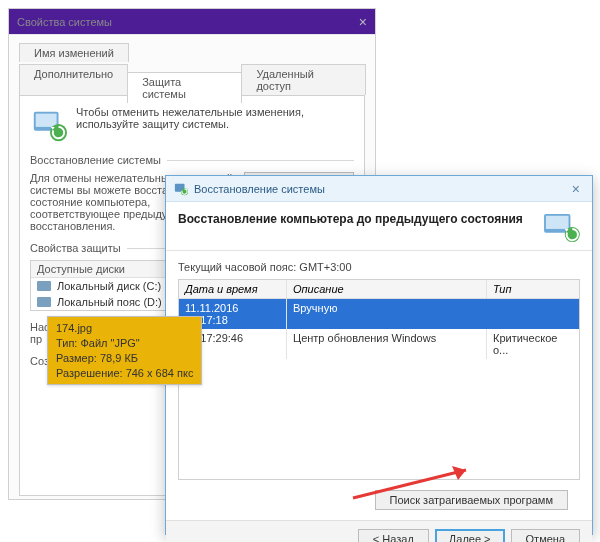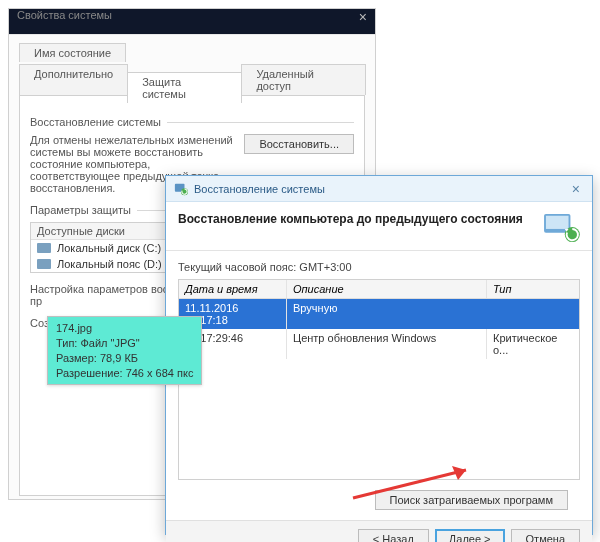--- a/index.html
+++ b/index.html
@@ -4,21 +4,21 @@
 <style>
   * { box-sizing: border-box; font-family: 'Segoe UI', Tahoma, sans-serif; }
   body { margin: 0; width: 600px; height: 542px; background: #fff; position: relative; overflow: hidden; font-size: 11px; }
 
   
   .win-back {
     position: absolute; left: 8px; top: 8px; width: 368px; height: 492px;
     border: 1px solid #d0d0d0; background: #f5f5f5;
   }
   .win-back .titlebar {
-    height: 26px; background: #0f172a; display: flex; padding: 0 8px;
+    height: 26px; background: #4c1d95; display: flex; align-items: center; padding: 0 8px;
     border-bottom: 1px solid #e8e8e8; color: #888;
   }
   .win-back .titlebar .title { flex: 1; font-size: 11px; }
   .win-back .titlebar .close { width: 30px; text-align: right; color: #bbb; font-size: 14px; }
   .win-back .body { padding: 6px 10px 10px 10px; background: #fbfbfb; height: calc(100% - 26px); }
 
   .tabs { display: flex; flex-wrap: wrap; border-bottom: 1px solid #d0d0d0; font-size: 11px; }
   .tabrow { display: flex; width: 100%; }
   .tab { padding: 3px 14px; border: 1px solid #d0d0d0; border-bottom: none; background: #f3f3f3; margin-right: -1px; margin-top: 2px; color: #555; }
   .tab.active { background: #fff; position: relative; z-index: 2; top: 8px; }
@@ -37,21 +37,21 @@
 
   .disklist { border: 1px solid #d0d0d0; background: #fff; margin-top: 4px; }
   .disklist .hdr { background: #f5f5f5; padding: 2px 6px; border-bottom: 1px solid #e0e0e0; font-size: 11px; color: #555; }
   .disklist .row { display: flex; align-items: center; gap: 6px; padding: 2px 6px; font-size: 11px; color: #333; }
   .drv { width: 14px; height: 10px; background: #7aa0bf; display: inline-block; border-radius: 1px; }
 
   .small { color: #555; font-size: 11px; margin-top: 10px; }
 
   
   .tooltip {
-    position: absolute; left: 47px; top: 316px; background: #5eead4; border: 1px solid #bfbfbf;
+    position: absolute; left: 47px; top: 316px; background: #eab308; border: 1px solid #bfbfbf;
     padding: 4px 8px; font-size: 11px; color: #333; line-height: 1.35; z-index: 30;
     box-shadow: 0 1px 3px rgba(0,0,0,.15);
   }
 
   
   .win-front {
     position: absolute; left: 165px; top: 175px; width: 428px; height: 360px;
     border: 1px solid #6da8d8; background: #fff; box-shadow: 0 4px 14px rgba(0,0,0,.25);
   }
   .win-front .titlebar {
@@ -92,41 +92,51 @@
 <body>
 
 <div class="win-back">
   <div class="titlebar">
     <span class="title">Свойства системы</span>
     <span class="close">×</span>
   </div>
   <div class="body">
     <div class="tabs">
       <div class="tabrow">
-        <div class="tab">Имя состояние</div>
+        <div class="tab">Имя изменений</div>
       </div>
       <div class="tabrow">
         <div class="tab">Дополнительно</div>
         <div class="tab active">Защита системы</div>
         <div class="tab">Удаленный доступ</div>
       </div>
     </div>
     <div class="tabpanel">
+      <div class="intro">
+        <svg class="shield-icon" viewBox="0 0 40 40">
+          <rect x="4" y="6" width="26" height="20" rx="2" fill="#6fa9d8"></rect>
+          <rect x="6" y="8" width="22" height="14" fill="#cde5f6"></rect>
+          <circle cx="30" cy="28" r="9" fill="#4caf50"></circle>
+          <path d="M30 22 a6 6 0 1 1 -5.5 3.6" fill="none" stroke="#fff" stroke-width="2"></path>
+          <path d="M24 25 l-2 -3 l4 0 z" fill="#fff"></path>
+        </svg>
+        <div>Чтобы отменить нежелательные изменения, используйте защиту системы.</div>
+      </div>
 
       <div class="groupline">
         <span>Восстановление системы</span>
         <span class="rule"></span>
       </div>
       <div class="restore-row">
         <div class="txt">Для отмены нежелательных изменений системы вы можете восстановить состояние компьютера, соответствующее предыдущей точке восстановления.</div>
         <button class="btn">Восстановить...</button>
       </div>
 
       <div class="groupline">
-        <span>Параметры защиты</span>
+        <span>Свойства защиты</span>
         <span class="rule"></span>
       </div>
       <div class="disklist">
         <div class="hdr">Доступные диски</div>
         <div class="row">
           <span class="drv"></span>
           <span>Локальный диск (C:)</span>
         </div>
         <div class="row">
           <span class="drv"></span>

